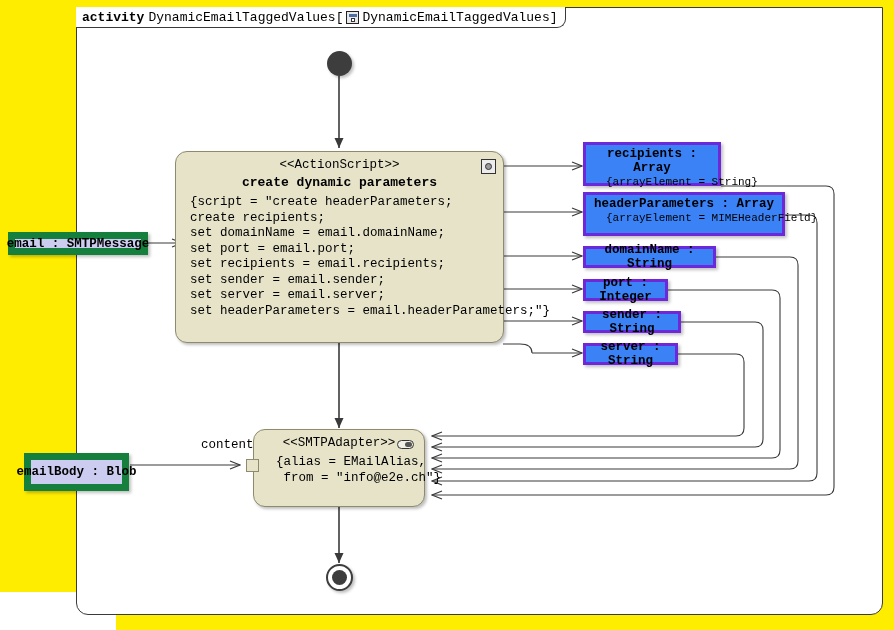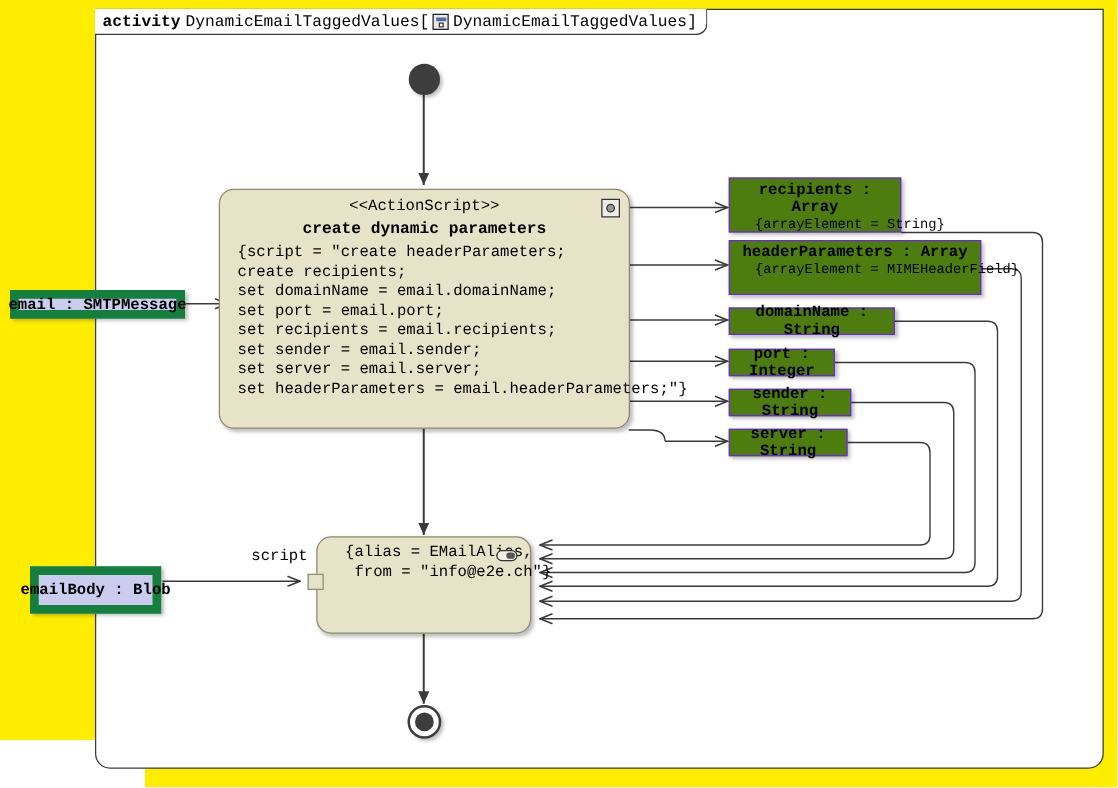--- a/index.html
+++ b/index.html
@@ -158,22 +158,22 @@
     position: absolute;
     left: 7px; top: 1px;
     width: 7px; height: 5px;
     border-radius: 3px;
     background: #555;
   }
 
   
   .obj-node {
     position: absolute;
-    background: #4d7c0f;
-    border: 1px solid #6d28d9;
+    background: #3b82f6;
+    border: 3px solid #6d28d9;
     box-sizing: border-box;
     box-shadow: 2px 2px 3px rgba(0,0,0,0.25);
     z-index: 3;
   }
   .obj-name {
     font-weight: bold;
     font-size: 12.5px;
     text-align: center;
     color: #000;
     padding: 2px 6px 0 6px;
@@ -330,35 +330,36 @@
 set domainName = email.domainName;
 set port = email.port;
 set recipients = email.recipients;
 set sender = email.sender;
 set server = email.server;
 set headerParameters = email.headerParameters;"}</div>
   </div>
 
   <div class="action-node" style="left:253px;top:429px;width:172px;height:78px;">
     <div class="oval-icon"></div>
+    <div class="stereotype">&lt;&lt;SMTPAdapter&gt;&gt;</div>
     <div class="node-body centeredish">{alias = EMailAlias,
  from = "info@e2e.ch"}</div>
   </div>
 
   <div class="final-node" style="left:326px;top:564px;"></div>
 
   <div class="param-node" style="left:8px;top:232px;width:140px;height:23px;">
     <span class="param-label">email : SMTPMessage</span>
   </div>
   <div class="param-node" style="left:24px;top:453px;width:105px;height:38px;">
     <span class="param-label">emailBody : Blob</span>
   </div>
 
   <div class="pin-square" style="left:246px;top:459px;"></div>
-  <div class="pin-label" style="left:201px;top:438px;">script</div>
+  <div class="pin-label" style="left:201px;top:438px;">content</div>
 
   <div class="obj-node" style="left:583px;top:142px;width:138px;height:44px;">
     <div class="obj-name">recipients : Array</div>
     <div class="obj-tag">{arrayElement = String}</div>
   </div>
 
   <div class="obj-node" style="left:583px;top:192px;width:202px;height:44px;">
     <div class="obj-name">headerParameters : Array</div>
     <div class="obj-tag">{arrayElement = MIMEHeaderField}</div>
   </div>

